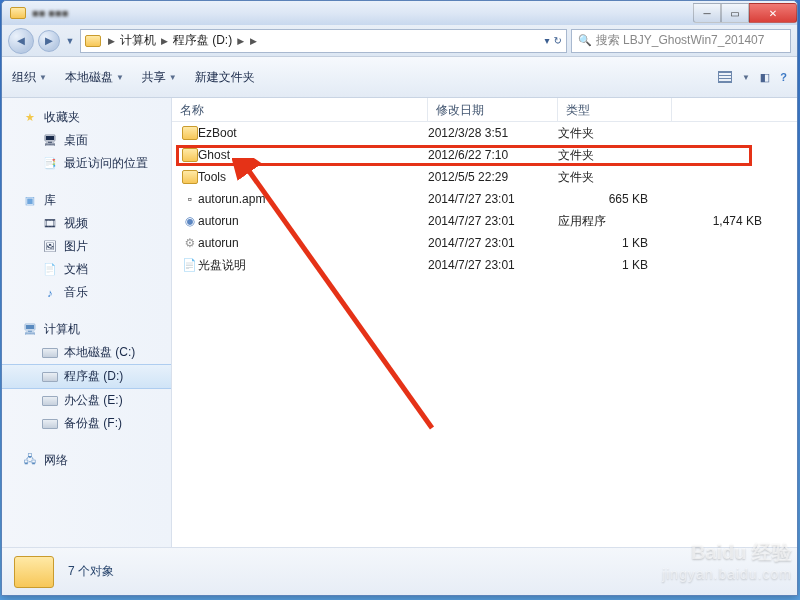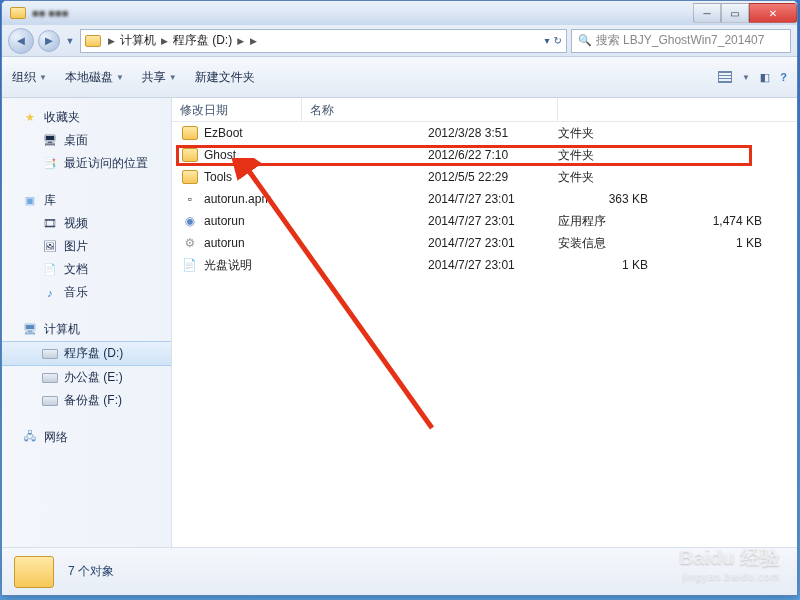--- a/index.html
+++ b/index.html
@@ -55,36 +55,36 @@
 
 .filelist { flex: 1; position: relative; }
 .cols { display: flex; height: 24px; border-bottom: 1px solid #e4e9f0; font-size: 12px; color: #40546f; }
 .col { padding: 4px 8px; border-right: 1px solid #e4e9f0; }
 .c-name { width: 256px; }
 .c-date { width: 130px; }
 .c-type { width: 114px; }
 .c-size { width: 110px; text-align: right; }
 .rows { }
 .row { display: flex; height: 22px; align-items: center; font-size: 12px; color: #222; }
-.row .c-name { display: flex; align-items: center; gap: 6px; padding-left: 10px; }
+.row .c-name { display: flex; align-items: center; padding-left: 10px; }
 .row .c-size { padding-right: 20px; }
 .file-ico { width: 16px; height: 14px; display: inline-flex; align-items: center; justify-content: center; }
 .ico-app { color: #5b86c2; font-size: 12px; }
 .ico-inf { color: #999; font-size: 12px; }
 .ico-txt { color: #999; font-size: 12px; }
 .highlight-box { position: absolute; border: 3px solid #e53217; pointer-events: none; }
 .arrow-svg { position: absolute; pointer-events: none; }
 
 
 .statusbar { height: 48px; border-top: 1px solid #d8e0ec; background: linear-gradient(#f4f7fb,#e7edf6); display: flex; align-items: center; padding: 0 12px; gap: 14px; font-size: 12px; color: #28456d; }
 .status-folder { width: 40px; height: 32px; background: linear-gradient(#ffe9a6,#f7c758); border: 1px solid #c99b2d; border-radius: 3px; }
 
 
-.watermark { position: absolute; right: 20px; bottom: 18px; color: rgba(255,255,255,0.6); font-size: 20px; font-weight: bold; text-align: right; text-shadow: 0 1px 2px rgba(0,0,0,.2); pointer-events: none; }
-.watermark .sub { font-size: 10px; font-weight: normal; letter-spacing: 1px; color: rgba(255,255,255,.5); }
+.watermark { position: absolute; right: 8px; bottom: 18px; color: rgba(255,255,255,0.6); font-size: 20px; font-weight: bold; text-align: right; text-shadow: 0 1px 2px rgba(0,0,0,.2); pointer-events: none; }
+.watermark .sub { font-size: 14px; font-weight: normal; letter-spacing: 1px; color: rgba(255,255,255,.5); }
 </style>
 </head>
 <body>
 
 <div class="window">
 
   <div class="titlebar">
     <div class="title-left">
       <div class="folder-glyph"></div>
       <span class="title-text">■■  ■■■</span>
@@ -186,20 +186,24 @@
         <div class="side-item">
             <span class="ico" style="color:#3a80d0">♪</span>
             <span>音乐</span>
           </div>
       </div>
       <div class="side-group">
         <div class="side-header">
             <span class="ico ico-comp">🖥</span>
             <span>计算机</span>
           </div>
+        <div class="side-item">
+            <span class="ico ico-drive"></span>
+            <span>本地磁盘 (C:)</span>
+          </div>
         <div class="side-item selected">
             <span class="ico ico-drive"></span>
             <span>程序盘 (D:)</span>
           </div>
         <div class="side-item">
             <span class="ico ico-drive"></span>
             <span>办公盘 (E:)</span>
           </div>
         <div class="side-item">
             <span class="ico ico-drive"></span>
@@ -209,22 +213,23 @@
       <div class="side-group">
         <div class="side-header">
             <span class="ico ico-net">🖧</span>
             <span>网络</span>
           </div>
       </div>
     </div>
 
     <div class="filelist">
       <div class="cols">
+        <div class="col c-name">名称</div>
         <div class="col c-date">修改日期</div>
-        <div class="col c-name">名称</div>
+        <div class="col c-type">类型</div>
       </div>
       <div class="rows" id="rows">
           <div class="row">
             <div class="c-name">
               <span class="ico-folder file-ico"></span>
               <span>EzBoot</span>
             </div>
             <div class="c-date">2012/3/28 3:51</div>
             <div class="c-type">文件夹</div>
             <div class="c-size"></div>
@@ -246,38 +251,37 @@
             <div class="c-date">2012/5/5 22:29</div>
             <div class="c-type">文件夹</div>
             <div class="c-size"></div>
           </div>
           <div class="row">
             <div class="c-name">
               <span class="file-ico">▫</span>
               <span>autorun.apm</span>
             </div>
             <div class="c-date">2014/7/27 23:01</div>
-            <div class="c-size">363 KB</div>
+            <div class="c-size">665 KB</div>
           </div>
           <div class="row">
             <div class="c-name">
               <span class="file-ico ico-app">◉</span>
               <span>autorun</span>
             </div>
             <div class="c-date">2014/7/27 23:01</div>
             <div class="c-type">应用程序</div>
             <div class="c-size">1,474 KB</div>
           </div>
           <div class="row">
             <div class="c-name">
               <span class="file-ico ico-inf">⚙</span>
               <span>autorun</span>
             </div>
             <div class="c-date">2014/7/27 23:01</div>
-            <div class="c-type">安装信息</div>
             <div class="c-size">1 KB</div>
           </div>
           <div class="row">
             <div class="c-name">
               <span class="file-ico ico-txt">📄</span>
               <span>光盘说明</span>
             </div>
             <div class="c-date">2014/7/27 23:01</div>
             <div class="c-size">1 KB</div>
           </div>

